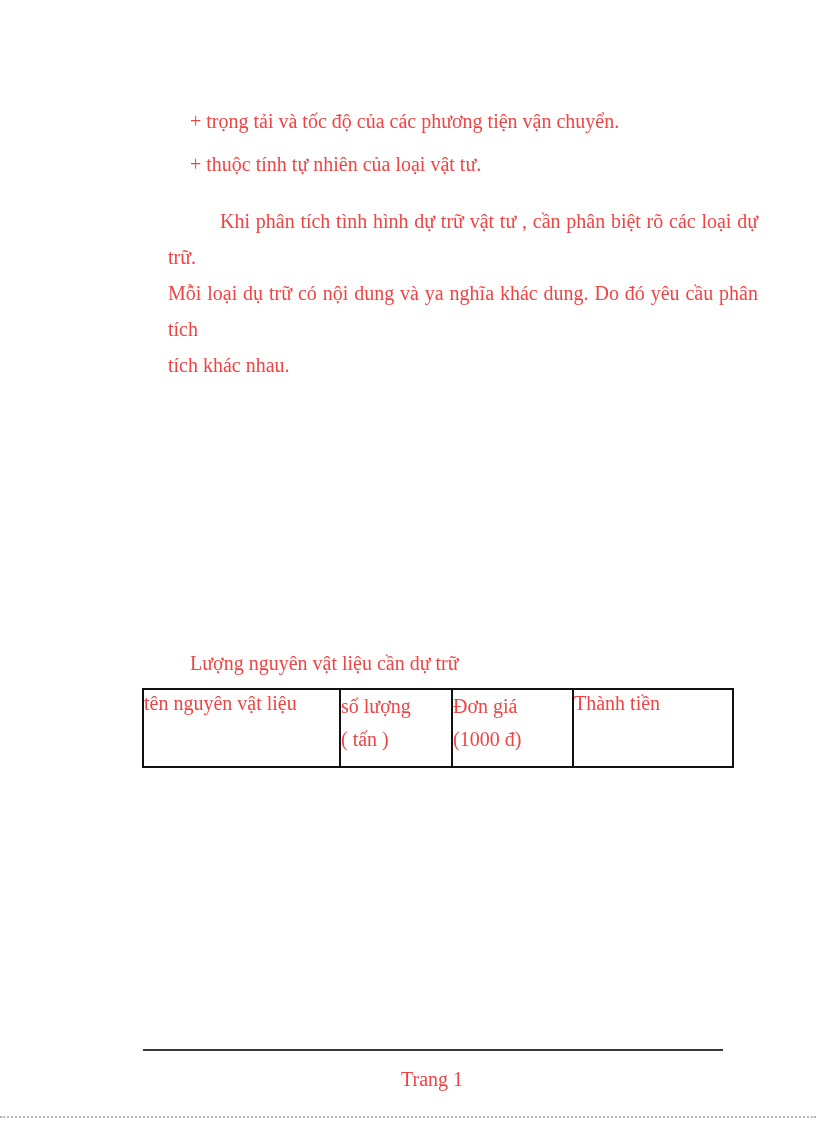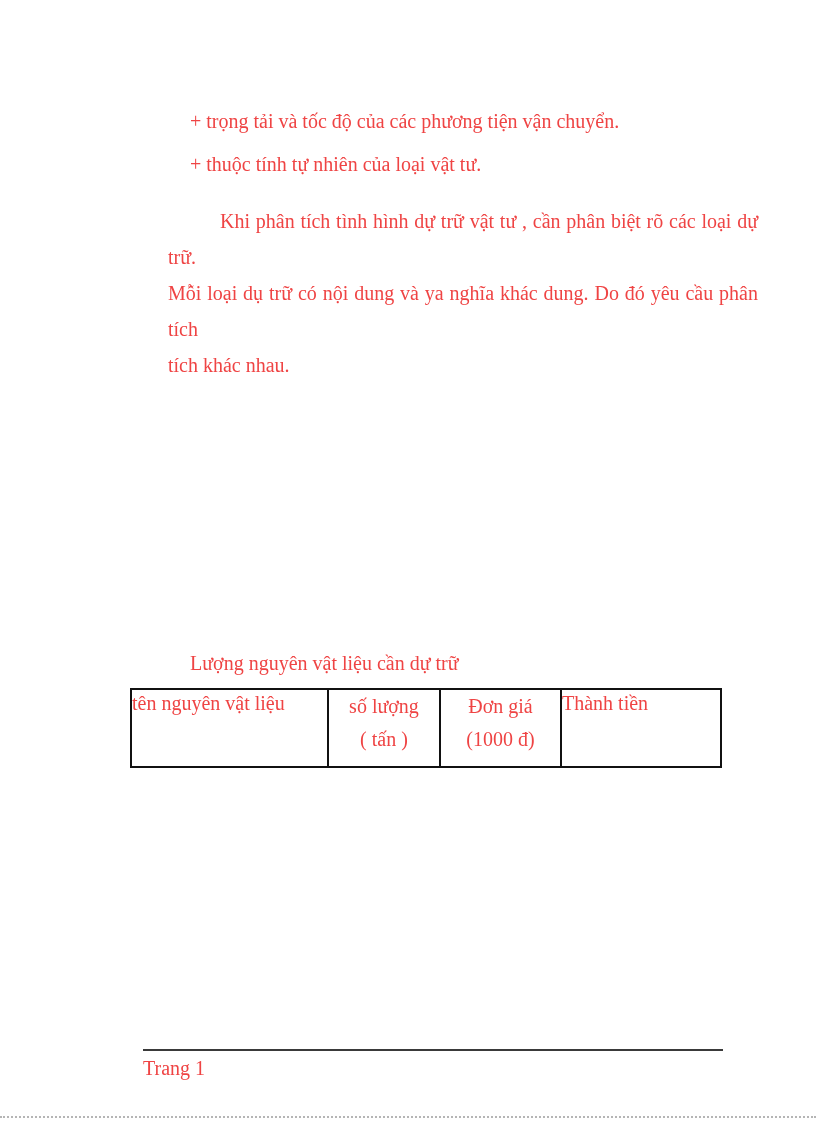--- a/index.html
+++ b/index.html
@@ -38,21 +38,21 @@
   }
   .para-line.first { text-indent: 52px; }
   .table-caption {
     position: absolute;
     left: 190px;
     top: 652px;
     white-space: nowrap;
   }
   table.materials {
     position: absolute;
-    left: 130px;
+    left: 142px;
     top: 688px;
     border-collapse: collapse;
     table-layout: fixed;
     width: 590px;
   }
   table.materials td, table.materials th {
     border: 2px solid #111111;
     font-weight: normal;
     font-size: 20px;
     vertical-align: top;
@@ -62,42 +62,42 @@
   .col-qty   { width: 112px; }
   .col-price { width: 121px; }
   .col-total { width: 160px; }
   tr.header-row th { height: 76px; }
   th.h-left {
     text-align: left;
     padding: 12px 6px 0 10px;
     line-height: 26px;
   }
   th.h-center {
-    text-align: center;
+    text-align: left;
     padding-top: 12px;
     line-height: 33px;
   }
   tr.body-row td { height: 241px; }
   td.names-cell {
     padding: 6px 6px 0 10px;
   }
   .material-line {
     line-height: 48px;
     white-space: nowrap;
   }
   .footer-rule-wrap {
     position: absolute;
     left: 143px;
     top: 1049px;
     width: 580px;
     border-top: 2px solid #3a3a3a;
   }
   .footer-page {
-    text-align: left;
-    padding-top: 6px;
+    text-align: center;
+    padding-top: 17px;
     padding-right: 2px;
   }
   .page-break-dots {
     position: absolute;
     left: 0;
     top: 1116px;
     width: 816px;
     border-top: 2px dotted #b5b5b5;
   }
 </style>

